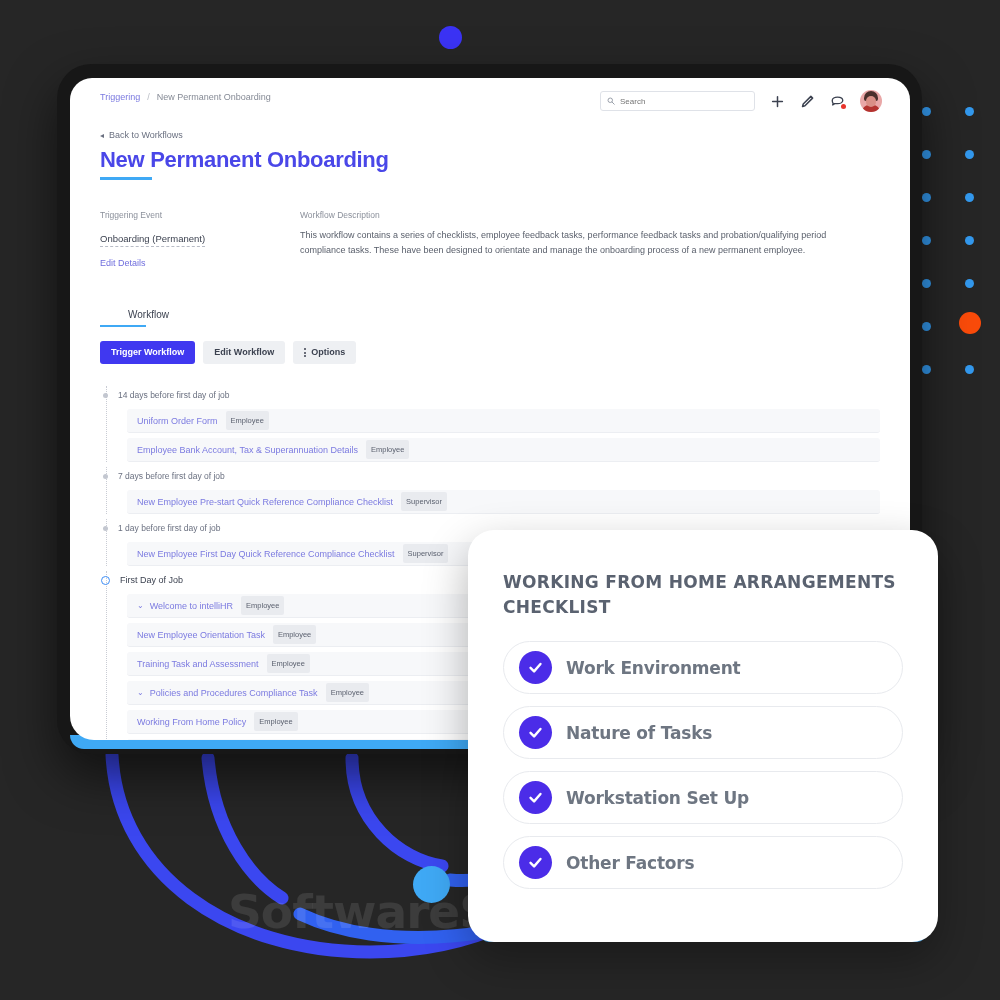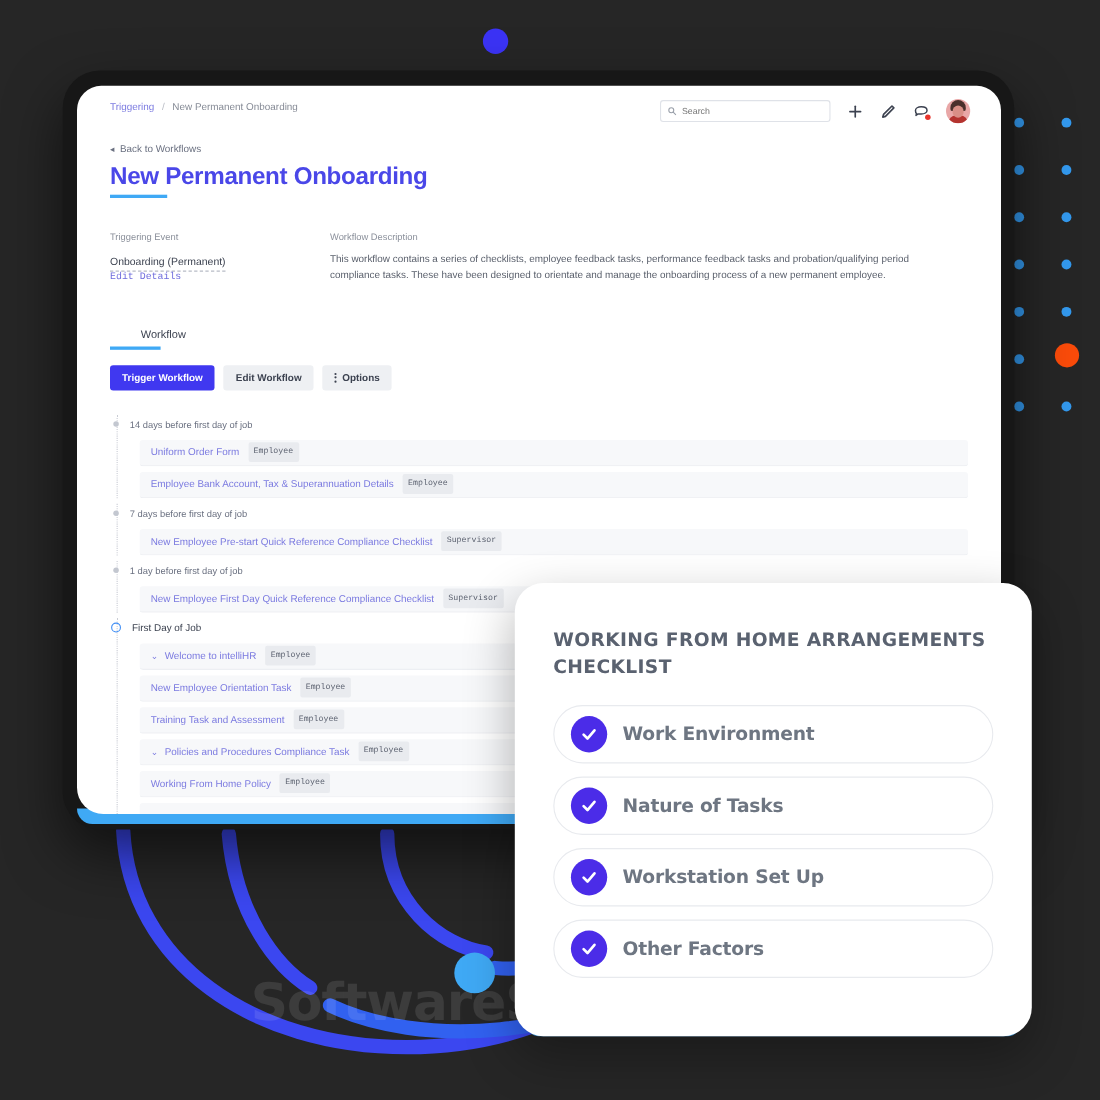--- a/index.html
+++ b/index.html
@@ -107,21 +107,21 @@
   }
   .title-rule { width: 52px; height: 2.5px; background: #3fa9f5; margin-top: 0px; }
 
   .meta-row { display: flex; margin-top: 30px; }
   .meta-left { width: 200px; }
   .meta-label { font-size: 8.5px; color: #8b909b; margin-bottom: 8px; }
   .meta-value {
     font-size: 9.5px; color: #3c4250;
     border-bottom: 1px dashed #b8bcc6; display: inline-block; padding-bottom: 2px;
   }
-  .edit-details { display:block; font-size: 9px; color: #6f6ddd; text-decoration: none; font-family: Liberation Mono, monospace; }
+  .edit-details { display:block; margin-top: 11px; font-size: 9px; color: #6f6ddd; text-decoration: none; }
   .meta-right { flex: 1; padding-left: 0px; }
   .desc-text { font-size: 9px; color: #595f6b; line-height: 1.72; max-width: 560px; }
 
   
   .wf-section { margin-top: 36px; }
   .wf-tab { font-size: 10px; color: #3c4250; display: inline-block; padding-bottom: 4px; margin-left: 28px; }
   .wf-tab-rule { width: 46px; height: 2.5px; background: #3fa9f5; margin-top: 1px; }
   .btn-row { display: flex; gap: 8px; margin-top: 14px; }
   .btn {
     font-size: 9px; border-radius: 3px; padding: 7px 11px;
@@ -155,21 +155,21 @@
     margin: 5px 0 5px 27px;
     background: #f7f8fa; border-radius: 3px;
     height: 24px; display: flex; align-items: center; gap: 8px;
     padding: 0 10px;
     border-bottom: 1px solid #eceef2;
   }
   .row .chev { color: #7b7ae0; font-size: 8px; margin-right: -2px; }
   .row-link { font-size: 9px; color: #7b7ae0; text-decoration: none; white-space: nowrap; }
   .pill {
     font-size: 7.5px; color: #5c6270; background: #e9ebef;
-    border-radius: 2px; padding: 5px 5px; white-space: nowrap; font-family: Liberation Mono, monospace;
+    border-radius: 2px; padding: 5px 5px; white-space: nowrap;
   }
 
   
   .card {
     position: absolute; left: 468px; top: 530px;
     width: 470px; height: 412px;
     background: #ffffff; border-radius: 26px;
     box-shadow: 0 18px 45px rgba(0,0,0,0.30);
     padding: 40px 35px 0 35px;
   }

